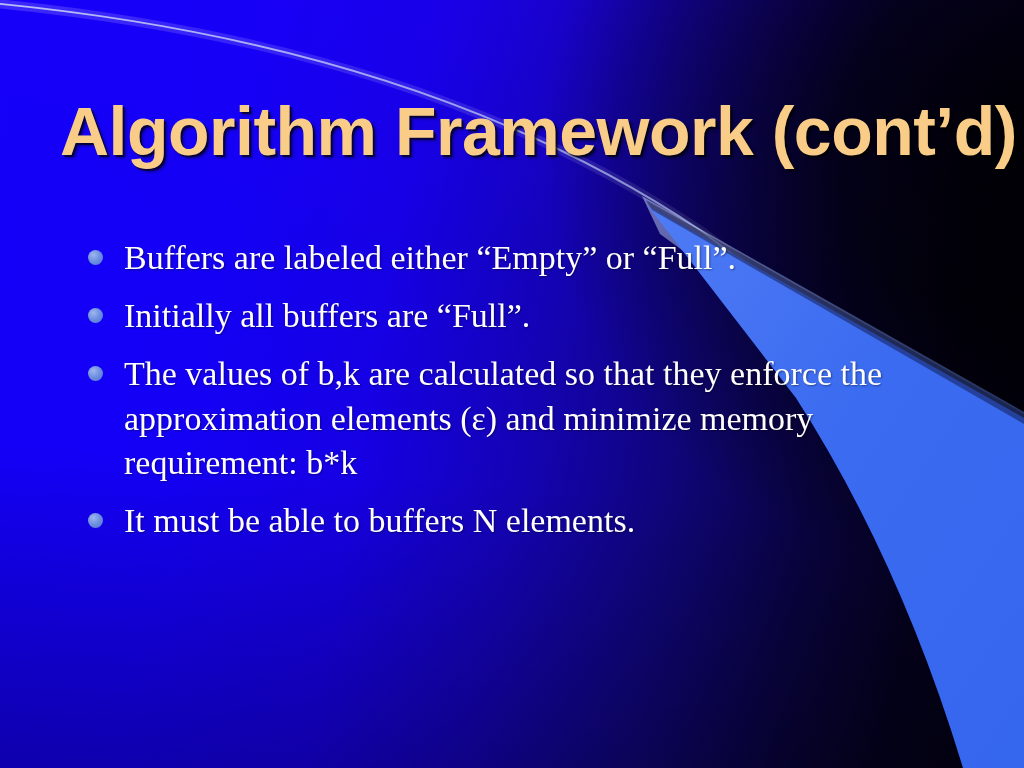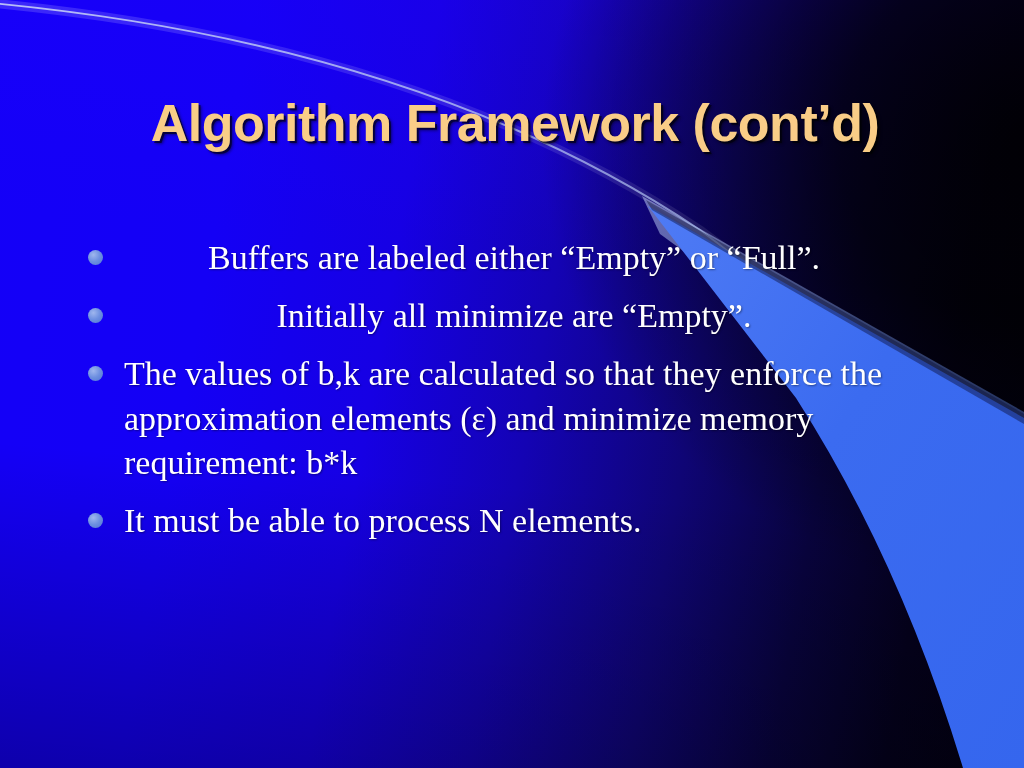--- a/index.html
+++ b/index.html
@@ -60,21 +60,21 @@
 
   
   .title {
     position: absolute;
     left: 60px;
     top: 96px;
     width: 910px;
     text-align: center;
     font-family: "Liberation Sans", "DejaVu Sans", sans-serif;
     font-weight: bold;
-    font-size: 52px;
+    font-size: 68px;
     line-height: 1.05;
     letter-spacing: -0.5px;
     color: #f9cd87;
     text-shadow:
        2px 2px 0 rgba(0,0,0,0.55),
        3px 3px 3px rgba(0,0,0,0.45);
     white-space: nowrap;
   }
 
   
@@ -98,21 +98,21 @@
     margin-right: 21px;
     background: radial-gradient(circle at 36% 32%, #9fb6ee 0%, #6d8fe0 48%, #4f74d4 100%);
   }
   .bullet-text {
     flex: 1 1 auto;
     color: #ffffff;
     font-size: 34px;
     line-height: 1.30;
     text-shadow: 1px 1px 2px rgba(0,0,0,0.40);
   }
-  .b-wide { max-width: 780px; text-align: center; }
+  .b-wide { max-width: 780px; }
   .b-xwide { max-width: 848px; }
 </style>
 </head>
 <body>
 
 <div id="slide">
 
   <div class="bg-base"></div>
   <div class="bg-vert"></div>
   <div class="bg-darkcorner"></div>
@@ -154,27 +154,27 @@
 
   <div class="body">
 
     <div class="bullet-row">
       <span class="bullet-dot"></span>
       <span class="bullet-text b-wide">Buffers are labeled either “Empty” or “Full”.</span>
     </div>
 
     <div class="bullet-row">
       <span class="bullet-dot"></span>
-      <span class="bullet-text b-wide">Initially all minimize are “Empty”.</span>
+      <span class="bullet-text b-wide">Initially all buffers are “Full”.</span>
     </div>
 
     <div class="bullet-row">
       <span class="bullet-dot"></span>
       <span class="bullet-text b-xwide">The values of b,k are calculated so that they enforce the approximation elements (ε) and minimize memory requirement: b*k</span>
     </div>
 
     <div class="bullet-row">
       <span class="bullet-dot"></span>
-      <span class="bullet-text b-xwide">It must be able to process N elements.</span>
+      <span class="bullet-text b-xwide">It must be able to buffers N elements.</span>
     </div>
 
   </div>
 </div>
 
 </body></html>

